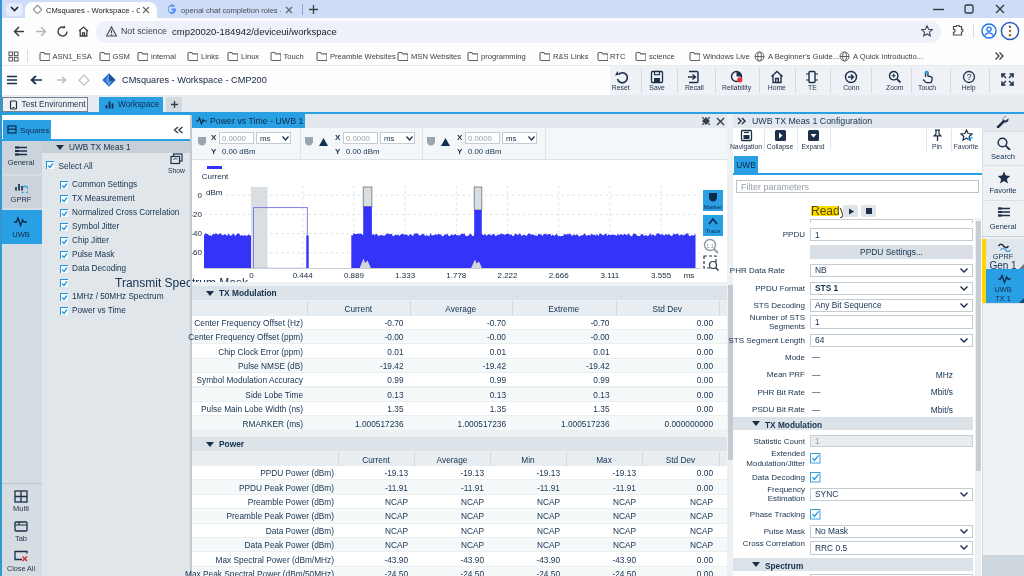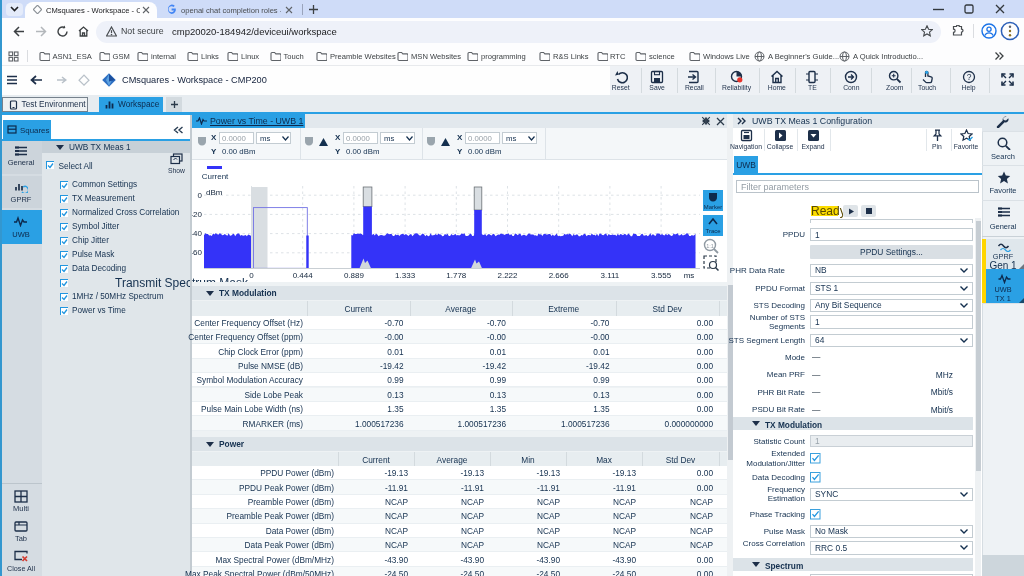--- a/index.html
+++ b/index.html
@@ -56,21 +56,21 @@
     </svg>
 <svg class="ab" style="left:77px;top:25px;" width="13" height="13" viewBox="0 0 13 13">
       <path d="M2 6 L6.5 2 L11 6 M3.2 5.6 L3.2 11 L9.8 11 L9.8 5.6 M5.5 11 L5.5 8 L7.5 8 L7.5 11" stroke="#3c4043" stroke-width="1.3" fill="none"></path>
     </svg>
 <div class="ab" style="left:96px;top:21px;width:845px;height:22px;background:#eef1f9;border-radius:11px;"></div>
 <svg class="ab" style="left:106px;top:26px;" width="11" height="11" viewBox="0 0 11 11">
       <path d="M5.5 1 L10.5 10 L0.5 10 Z" fill="none" stroke="#474b4f" stroke-width="1.2"></path>
       <path d="M5.5 4.2 L5.5 7" stroke="#474b4f" stroke-width="1.2"></path>
       <circle cx="5.5" cy="8.6" r=".8" fill="#474b4f"></circle>
     </svg>
-<div class="ab" style="left:121px;top:26px;font-size:8.8px;line-height:10.8px;color:#3c4043;font-weight:normal;white-space:nowrap;">Not secure</div>
+<div class="ab" style="left:121px;top:26px;font-size:8.8px;line-height:10.8px;color:#3c4043;font-weight:normal;white-space:nowrap;">Not science</div>
 <div class="ab" style="left:172px;top:25.5px;font-size:9.5px;line-height:11.5px;color:#202124;font-weight:normal;white-space:nowrap;">cmp20020-184942/deviceui/workspace</div>
 <svg class="ab" style="left:921px;top:25px;" width="12" height="12" viewBox="0 0 12 12">
       <path d="M6 .8 L7.6 4.2 L11.3 4.6 L8.5 7.1 L9.3 10.8 L6 8.9 L2.7 10.8 L3.5 7.1 L.7 4.6 L4.4 4.2 Z" fill="none" stroke="#474b4f" stroke-width="1.1"></path>
     </svg>
 <svg class="ab" style="left:952px;top:25px;" width="12" height="12" viewBox="0 0 12 12">
       <path d="M4.5 1.5 a1.4 1.4 0 0 1 2.8 0 h2.2 v2.6 a1.5 1.5 0 0 1 0 3 v2.9 h-8 v-2.7 a1.5 1.5 0 0 0 0-3.2 v-2.6 Z" fill="none" stroke="#474b4f" stroke-width="1.2"></path>
     </svg>
 <div class="ab" style="left:973px;top:24px;width:1px;height:14px;background:#dadce0;"></div>
 <svg class="ab" style="left:981px;top:23px;" width="16" height="16" viewBox="0 0 16 16">
       <circle cx="8" cy="8" r="7" fill="none" stroke="#1a73e8" stroke-width="1.4"></circle>
@@ -375,21 +375,21 @@
       <rect x="0.5" y="0.5" width="8" height="8" fill="#fff" stroke="#2196e0" stroke-width="1"></rect>
       <path d="M2 4.5 L4 6.5 L7 2.5" stroke="#2196e0" stroke-width="1.3" fill="none"></path>
     </svg>
 <div class="ab" style="left:72px;top:305.5px;font-size:8.2px;line-height:10.2px;color:#14304f;font-weight:normal;white-space:nowrap;">Power vs Time</div>
 <div class="ab" style="left:190px;top:115px;width:2px;height:461px;background:#c3cbd1;"></div>
 <div class="ab" style="left:192px;top:114px;width:535px;height:13.5px;background:#e2e8ed;"></div>
 <div class="ab" style="left:192px;top:114px;width:112.5px;height:13.5px;background:#2aa0e4;"></div>
 <svg class="ab" style="left:196px;top:117px;" width="11" height="8" viewBox="0 0 11 8">
       <path d="M0 4 h2 L3.5 1 L5.5 7 L7 2.5 L8 4 h3" fill="none" stroke="#0d2a4d" stroke-width="1.2"></path>
     </svg>
-<div class="ab" style="left:210px;top:115.5px;font-size:8.8px;line-height:10.8px;color:#0d2a4d;font-weight:normal;white-space:nowrap;text-decoration:underline;">Power vs Time - UWB 1</div>
+<div class="ab" style="left:210px;top:115.5px;font-size:8.8px;line-height:10.8px;color:#0d2a4d;font-weight:normal;white-space:nowrap;">Power vs Time - UWB 1</div>
 <svg class="ab" style="left:701px;top:116px;" width="10" height="10" viewBox="0 0 10 10">
       <path d="M1.2 1.2 L4.4 4.4 M4.4 1.6 V4.4 H1.6 M8.8 8.8 L5.6 5.6 M5.6 8.4 V5.6 H8.4 M8.8 1.2 L5.6 4.4 M5.6 1.6 V4.4 H8.4 M1.2 8.8 L4.4 5.6 M4.4 8.4 V5.6 H1.6" stroke="#2b3a4a" stroke-width="1.1" fill="none"></path>
     </svg>
 <svg class="ab" style="left:716px;top:116.5px;" width="9" height="9" viewBox="0 0 9 9">
       <path d="M1 1 L8 8 M8 1 L1 8" stroke="#2b3a4a" stroke-width="1.3"></path>
     </svg>
 <div class="ab" style="left:192px;top:127.5px;width:535px;height:32.5px;background:#f4f7f9;border-bottom:1px solid #dde3e8;"></div>
 <svg class="ab" style="left:197px;top:136px;" width="10" height="10" viewBox="0 0 10 10">
       <path d="M1 1 h8 v4 a4 4 0 0 1 -4 4.5 a4 4 0 0 1 -4 -4.5 Z" fill="#9aa5ad"></path>
     </svg>
@@ -543,21 +543,21 @@
 <div class="ab" style="left:412px;top:360.9px;width:94px;text-align:right;font-size:8.3px;line-height:10.3px;color:#14304f;font-weight:normal;white-space:nowrap;">-19.42</div>
 <div class="ab" style="left:515.5px;top:360.9px;width:94px;text-align:right;font-size:8.3px;line-height:10.3px;color:#14304f;font-weight:normal;white-space:nowrap;">-19.42</div>
 <div class="ab" style="left:619px;top:360.9px;width:94px;text-align:right;font-size:8.3px;line-height:10.3px;color:#14304f;font-weight:normal;white-space:nowrap;">0.00</div>
 <div class="ab" style="left:192px;top:373.1px;width:535px;height:14.4px;background:#fff;border-bottom:1px solid #eaeff2;"></div>
 <div class="ab" style="left:160px;top:375.3px;width:143px;text-align:right;font-size:8.3px;line-height:10.3px;color:#14304f;font-weight:normal;white-space:nowrap;">Symbol Modulation Accuracy</div>
 <div class="ab" style="left:309.5px;top:375.3px;width:94px;text-align:right;font-size:8.3px;line-height:10.3px;color:#14304f;font-weight:normal;white-space:nowrap;">0.99</div>
 <div class="ab" style="left:412px;top:375.3px;width:94px;text-align:right;font-size:8.3px;line-height:10.3px;color:#14304f;font-weight:normal;white-space:nowrap;">0.99</div>
 <div class="ab" style="left:515.5px;top:375.3px;width:94px;text-align:right;font-size:8.3px;line-height:10.3px;color:#14304f;font-weight:normal;white-space:nowrap;">0.99</div>
 <div class="ab" style="left:619px;top:375.3px;width:94px;text-align:right;font-size:8.3px;line-height:10.3px;color:#14304f;font-weight:normal;white-space:nowrap;">0.00</div>
 <div class="ab" style="left:192px;top:387.5px;width:535px;height:14.4px;background:#f6f9fa;border-bottom:1px solid #eaeff2;"></div>
-<div class="ab" style="left:160px;top:389.7px;width:143px;text-align:right;font-size:8.3px;line-height:10.3px;color:#14304f;font-weight:normal;white-space:nowrap;">Side Lobe Peak</div>
+<div class="ab" style="left:160px;top:389.7px;width:143px;text-align:right;font-size:8.3px;line-height:10.3px;color:#14304f;font-weight:normal;white-space:nowrap;">Side Lobe Time</div>
 <div class="ab" style="left:309.5px;top:389.7px;width:94px;text-align:right;font-size:8.3px;line-height:10.3px;color:#14304f;font-weight:normal;white-space:nowrap;">0.13</div>
 <div class="ab" style="left:412px;top:389.7px;width:94px;text-align:right;font-size:8.3px;line-height:10.3px;color:#14304f;font-weight:normal;white-space:nowrap;">0.13</div>
 <div class="ab" style="left:515.5px;top:389.7px;width:94px;text-align:right;font-size:8.3px;line-height:10.3px;color:#14304f;font-weight:normal;white-space:nowrap;">0.13</div>
 <div class="ab" style="left:619px;top:389.7px;width:94px;text-align:right;font-size:8.3px;line-height:10.3px;color:#14304f;font-weight:normal;white-space:nowrap;">0.00</div>
 <div class="ab" style="left:192px;top:401.9px;width:535px;height:14.4px;background:#fff;border-bottom:1px solid #eaeff2;"></div>
 <div class="ab" style="left:160px;top:404.09999999999997px;width:143px;text-align:right;font-size:8.3px;line-height:10.3px;color:#14304f;font-weight:normal;white-space:nowrap;">Pulse Main Lobe Width (ns)</div>
 <div class="ab" style="left:309.5px;top:404.09999999999997px;width:94px;text-align:right;font-size:8.3px;line-height:10.3px;color:#14304f;font-weight:normal;white-space:nowrap;">1.35</div>
 <div class="ab" style="left:412px;top:404.09999999999997px;width:94px;text-align:right;font-size:8.3px;line-height:10.3px;color:#14304f;font-weight:normal;white-space:nowrap;">1.35</div>
 <div class="ab" style="left:515.5px;top:404.09999999999997px;width:94px;text-align:right;font-size:8.3px;line-height:10.3px;color:#14304f;font-weight:normal;white-space:nowrap;">1.35</div>
 <div class="ab" style="left:619px;top:404.09999999999997px;width:94px;text-align:right;font-size:8.3px;line-height:10.3px;color:#14304f;font-weight:normal;white-space:nowrap;">0.00</div>
@@ -699,21 +699,21 @@
 <div class="ab" style="left:810px;top:244.5px;width:163px;height:14px;background:#d9dfe4;border-radius:1px;"></div>
 <div class="ab" style="left:810px;top:247px;width:163px;text-align:center;font-size:8.4px;line-height:10.4px;color:#14304f;font-weight:normal;white-space:nowrap;">PPDU Settings...</div>
 <div class="ab" style="left:635px;top:265.8px;width:150px;text-align:right;font-size:8.0px;line-height:10.0px;color:#14304f;font-weight:normal;white-space:nowrap;">PHR Data Rate</div>
 <div class="ab" style="left:810px;top:264px;width:163px;height:12.5px;background:#fff;border:1px solid #c3ccd2;"></div>
 <div class="ab" style="left:815px;top:265.25px;font-size:8.4px;line-height:10.4px;color:#14304f;font-weight:normal;white-space:nowrap;">NB</div>
 <svg class="ab" style="left:960px;top:267.75px;" width="8" height="5" viewBox="0 0 8 5">
       <path d="M0.5 0.5 L4 4 L7.5 0.5" stroke="#14304f" stroke-width="1.4" fill="none"></path>
     </svg>
 <div class="ab" style="left:655px;top:283.8px;width:150px;text-align:right;font-size:8.0px;line-height:10.0px;color:#14304f;font-weight:normal;white-space:nowrap;">PPDU Format</div>
 <div class="ab" style="left:810px;top:282px;width:163px;height:12.5px;background:#fff;border:1px solid #c3ccd2;"></div>
-<div class="ab" style="left:815px;top:283.25px;font-size:8.4px;line-height:10.4px;color:#14304f;font-weight:normal;white-space:nowrap;">STS 1</div>
+<div class="ab" style="left:815px;top:283.25px;font-size:8.4px;line-height:10.4px;color:#14304f;font-weight:bold;white-space:nowrap;">STS 1</div>
 <svg class="ab" style="left:960px;top:285.75px;" width="8" height="5" viewBox="0 0 8 5">
       <path d="M0.5 0.5 L4 4 L7.5 0.5" stroke="#14304f" stroke-width="1.4" fill="none"></path>
     </svg>
 <div class="ab" style="left:655px;top:300.8px;width:150px;text-align:right;font-size:8.0px;line-height:10.0px;color:#14304f;font-weight:normal;white-space:nowrap;">STS Decoding</div>
 <div class="ab" style="left:810px;top:299px;width:163px;height:12.5px;background:#fff;border:1px solid #c3ccd2;"></div>
 <div class="ab" style="left:815px;top:300.25px;font-size:8.4px;line-height:10.4px;color:#14304f;font-weight:normal;white-space:nowrap;">Any Bit Sequence</div>
 <svg class="ab" style="left:960px;top:302.75px;" width="8" height="5" viewBox="0 0 8 5">
       <path d="M0.5 0.5 L4 4 L7.5 0.5" stroke="#14304f" stroke-width="1.4" fill="none"></path>
     </svg>
 <div class="ab" style="left:655px;top:312.8px;width:150px;text-align:right;font-size:8.0px;line-height:10.0px;color:#14304f;font-weight:normal;white-space:nowrap;">Number of STS</div>

